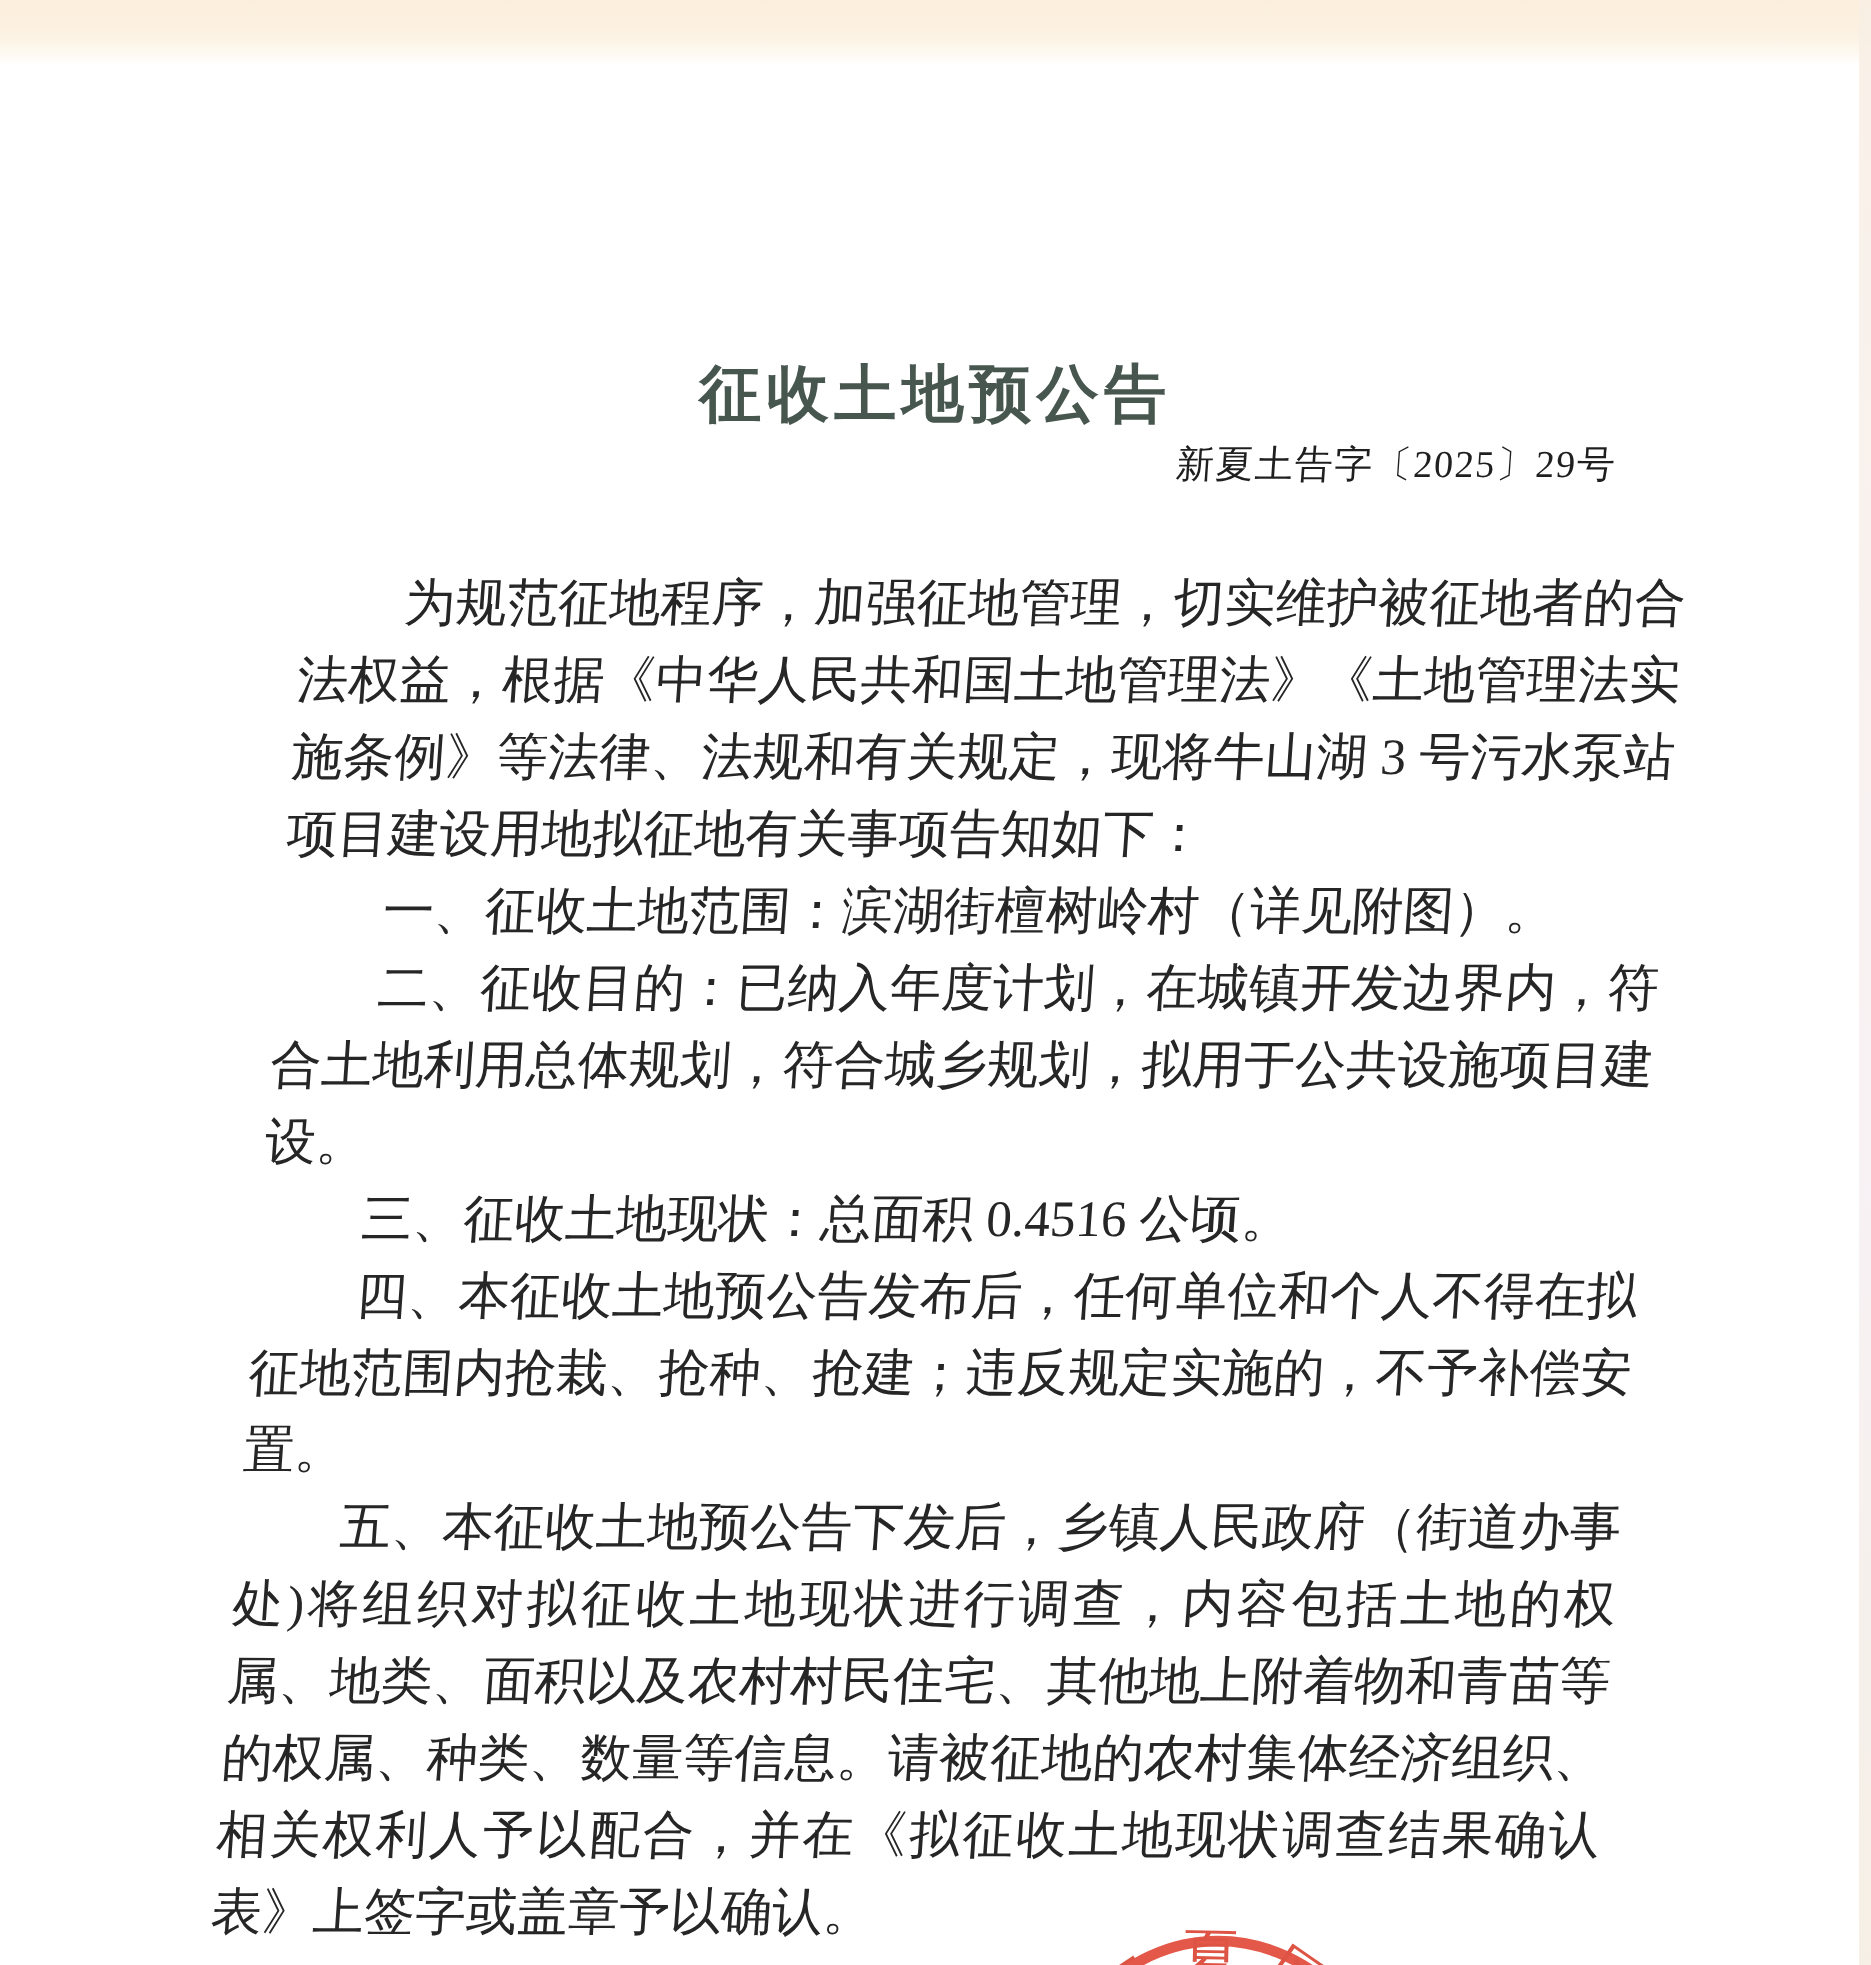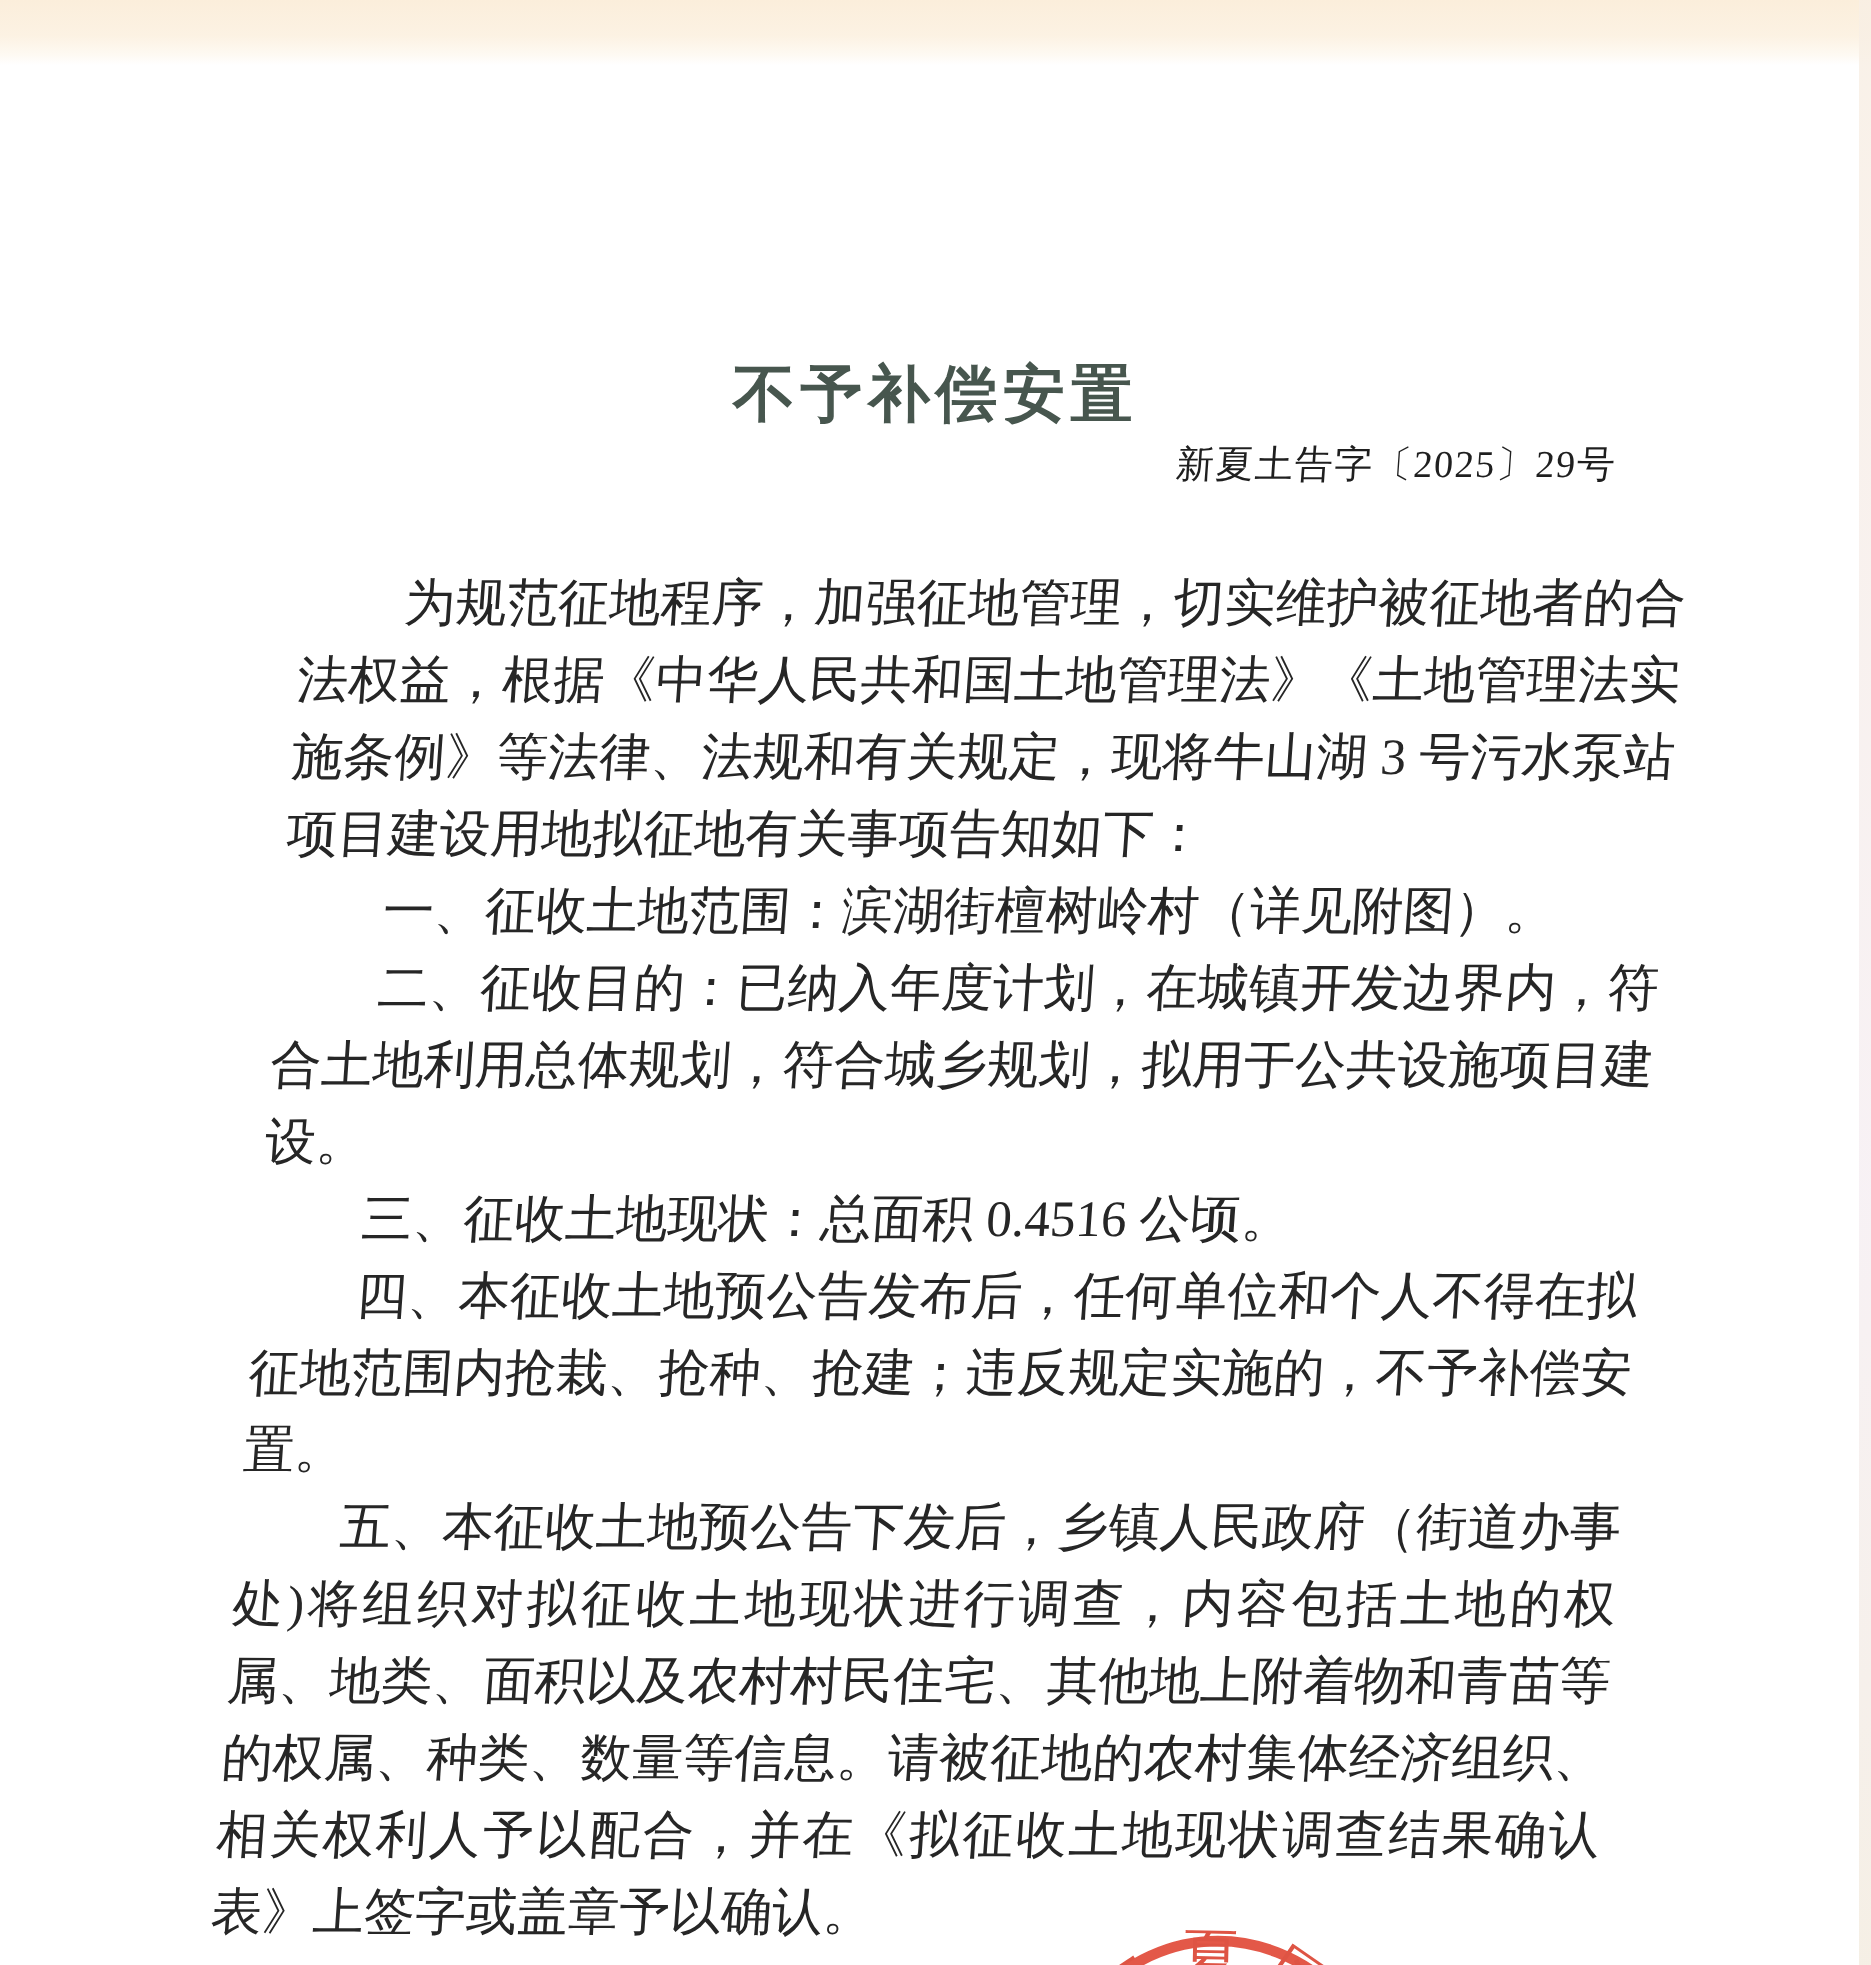--- a/index.html
+++ b/index.html
@@ -55,21 +55,21 @@
   .seal text { font-family: "Liberation Serif", serif; }
 </style>
 </head>
 <body>
 
 <div class="page">
 
   <div class="edge-top"></div>
   <div class="edge-right"></div>
 
-  <div class="title">不予补偿安置</div>
+  <div class="title">征收土地预公告</div>
 
   <div class="docnum scan-slant">新夏土告字〔2025〕29号</div>
 
   <div class="body-text scan-slant">
     <p>为规范征地程序，加强征地管理，切实维护被征地者的合法权益，根据《中华人民共和国土地管理法》《土地管理法实施条例》等法律、法规和有关规定，现将牛山湖 3 号污水泵站项目建设用地拟征地有关事项告知如下：</p>
     <p>一、征收土地范围：滨湖街檀树岭村（详见附图）。</p>
     <p>二、征收目的：已纳入年度计划，在城镇开发边界内，符合土地利用总体规划，符合城乡规划，拟用于公共设施项目建设。</p>
     <p>三、征收土地现状：总面积 0.4516 公顷。</p>
     <p>四、本征收土地预公告发布后，任何单位和个人不得在拟征地范围内抢栽、抢种、抢建；违反规定实施的，不予补偿安置。</p>
     <p>五、本征收土地预公告下发后，乡镇人民政府（街道办事处)将组织对拟征收土地现状进行调查，内容包括土地的权属、地类、面积以及农村村民住宅、其他地上附着物和青苗等的权属、种类、数量等信息。请被征地的农村集体经济组织、相关权利人予以配合，并在《拟征收土地现状调查结果确认表》上签字或盖章予以确认。</p>

